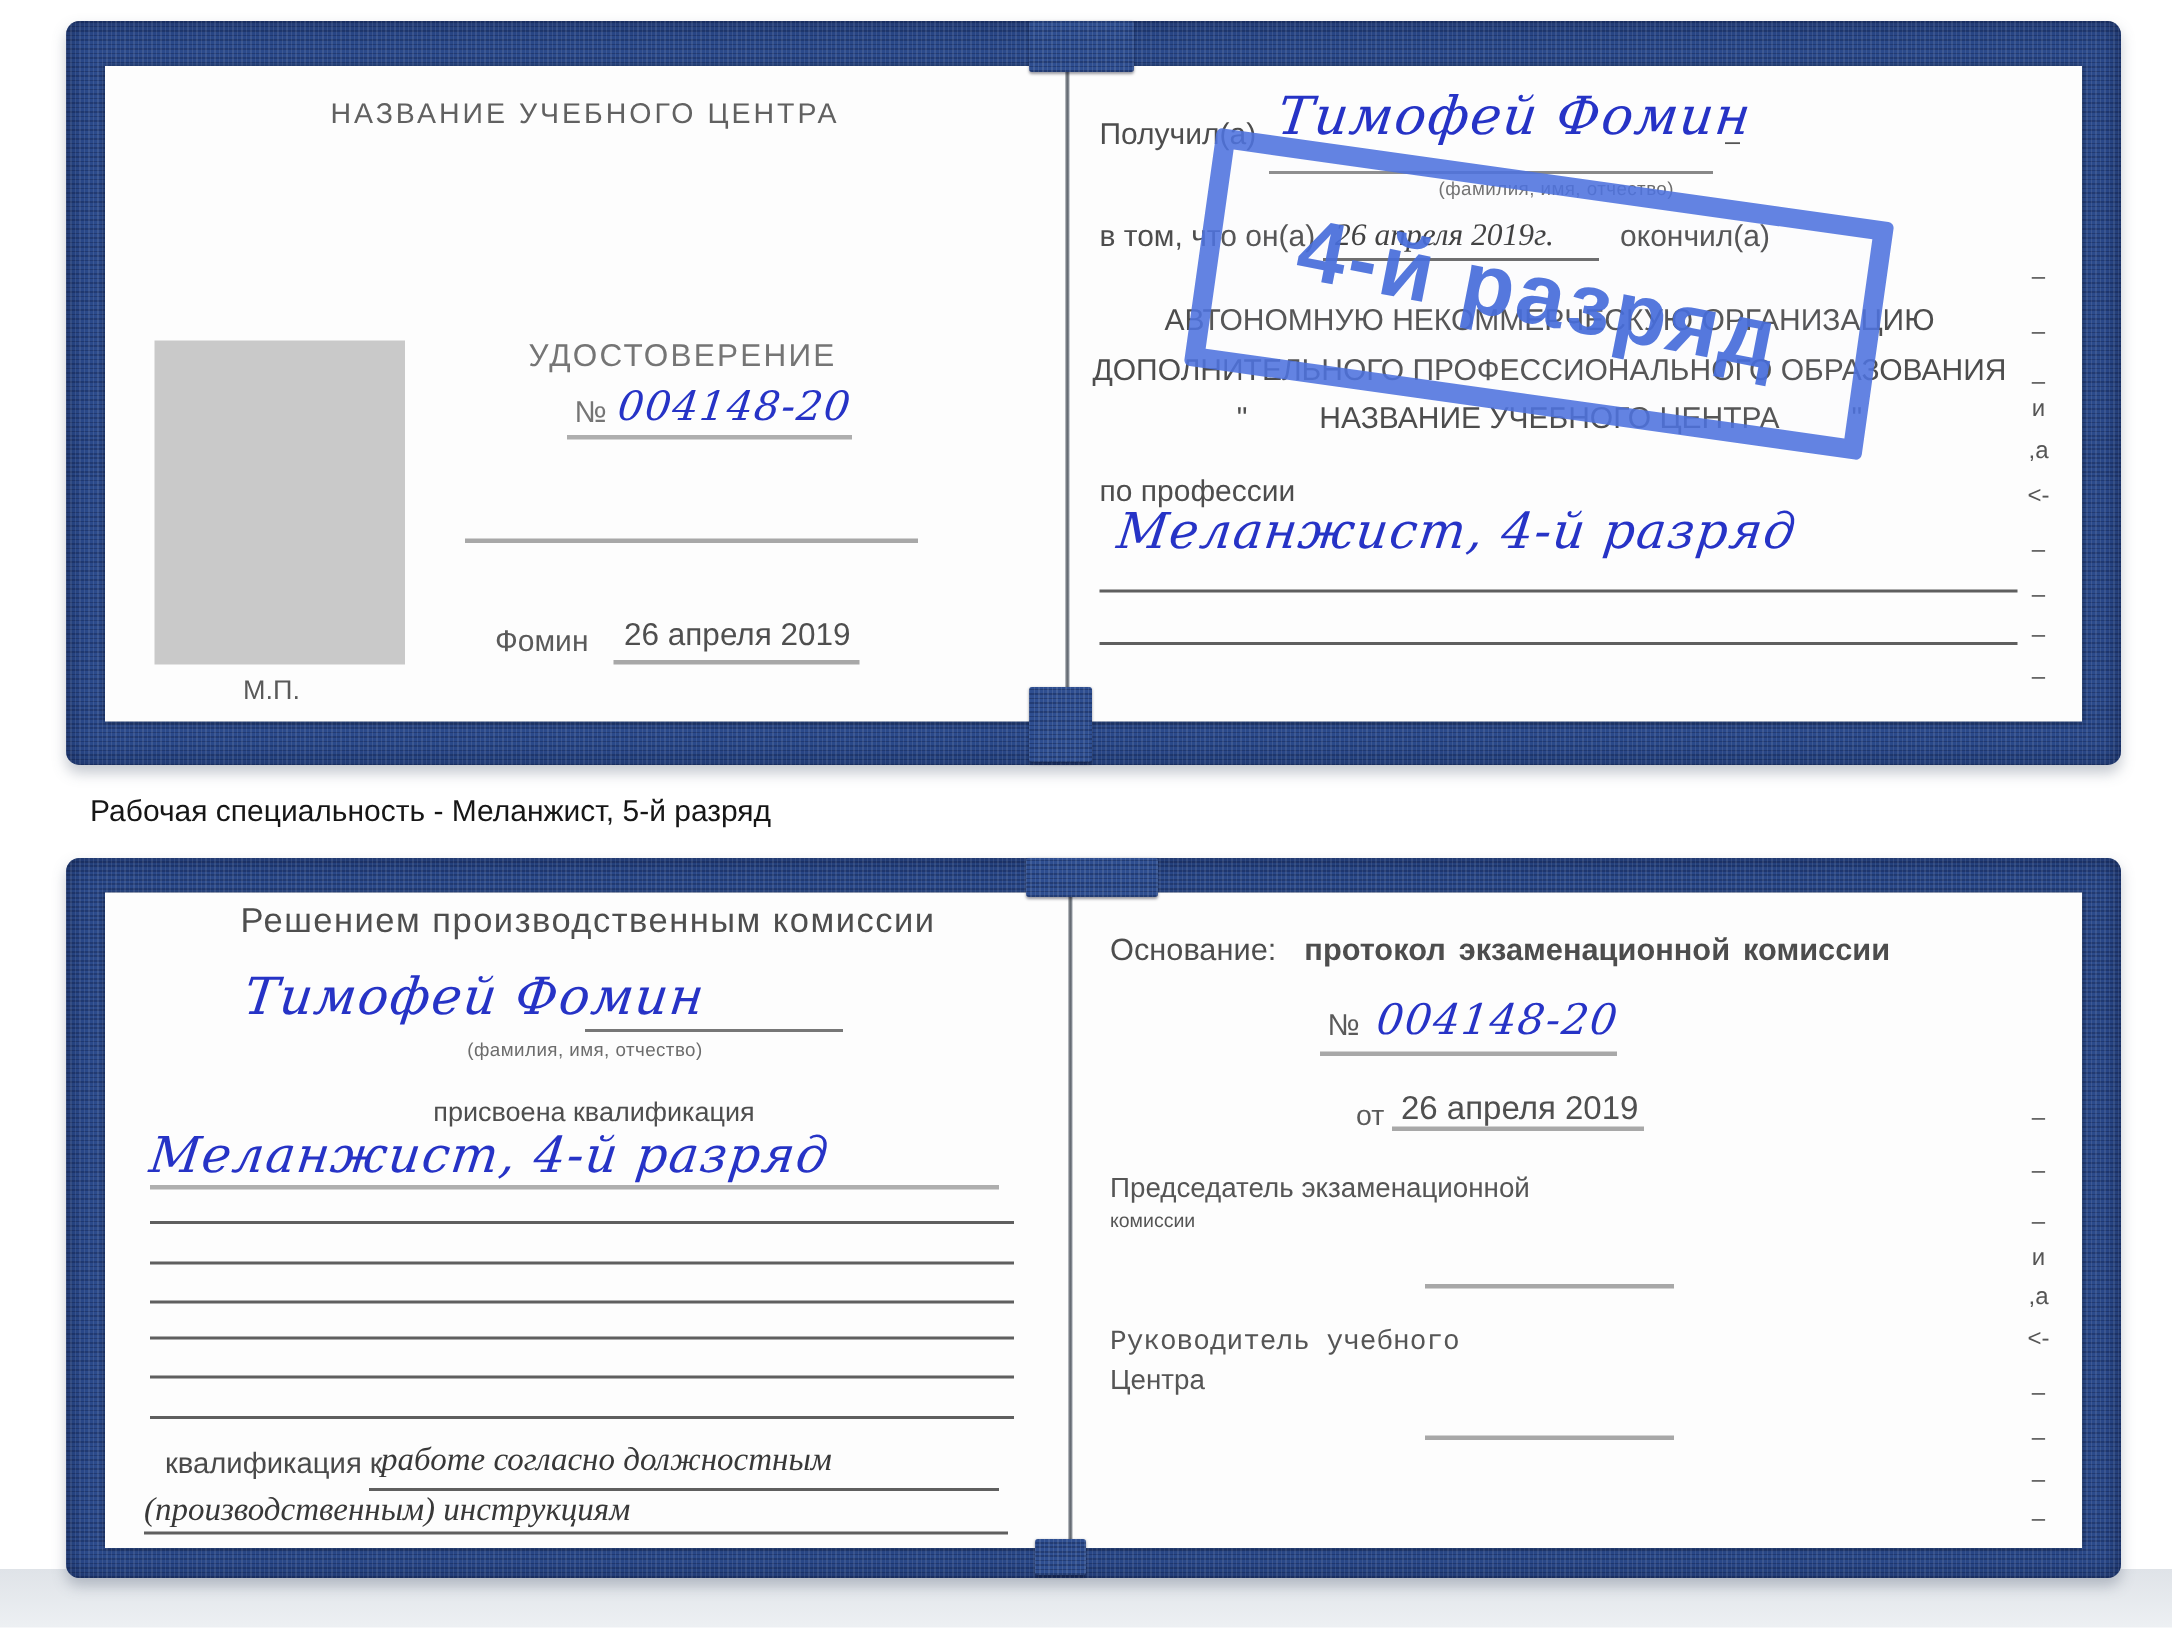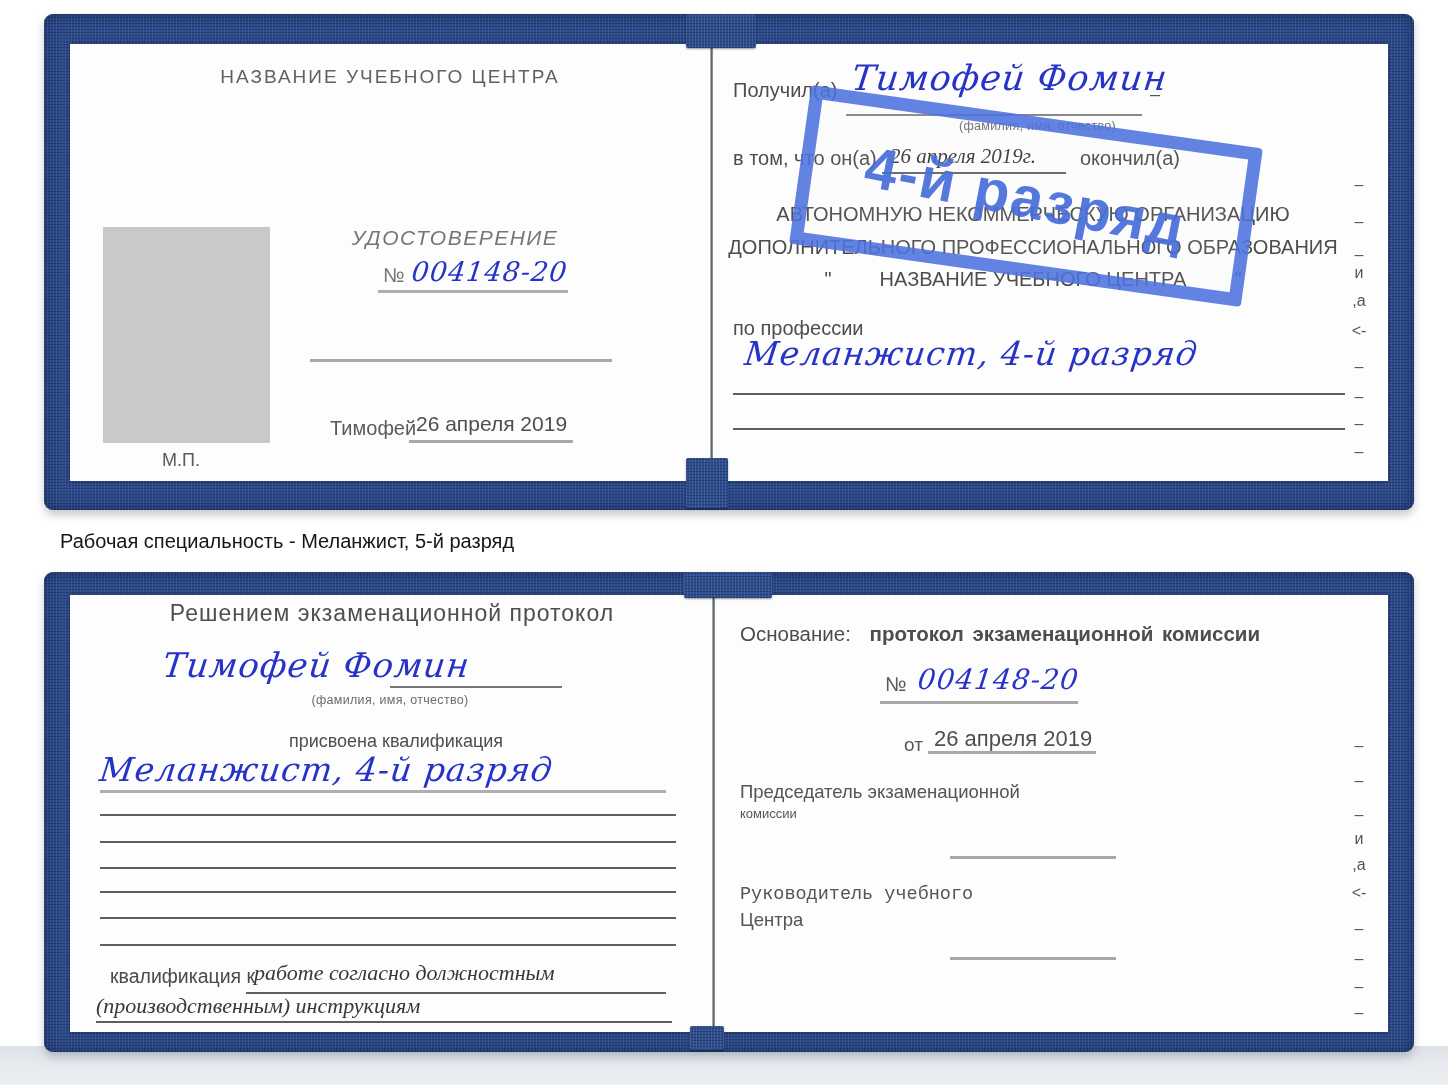--- a/index.html
+++ b/index.html
@@ -56,26 +56,26 @@
   <div class="bottom-bg"></div>
 
   <div class="cover top"></div>
   <div class="pages top"></div>
   <div class="crease" style="left:710px;top:44px;height:437px;"></div>
   <div class="tab" style="left:686px;top:14px;width:70px;height:34px;"></div>
   <div class="tab" style="left:686px;top:458px;width:42px;height:50px;"></div>
 
   <div class="t print-light center" style="left:70px;top:66px;width:640px;font-size:19px;letter-spacing:2px;color:#616161;">НАЗВАНИЕ УЧЕБНОГО ЦЕНТРА</div>
   <div class="photo" style="left:103px;top:227px;width:167px;height:216px;"></div>
-  <div class="t print-light center" style="left:310px;top:226px;width:290px;font-size:21px;letter-spacing:1.5px;font-style:italic;">УДОСТОВЕРЕНИЕ</div>
+  <div class="t print-light center" style="left:310px;top:226px;width:290px;font-size:21px;letter-spacing:1.5px;">УДОСТОВЕРЕНИЕ</div>
   <div class="t print-light" style="left:383px;top:264px;font-size:20px;">№</div>
   <div class="t hand" style="left:412px;top:256px;font-size:27px;">004148-20</div>
   <div class="rule-light" style="left:378px;top:290px;width:190px;"></div>
   <div class="rule-light" style="left:310px;top:359px;width:302px;background:#a8a8a8;"></div>
-  <div class="t" style="left:330px;top:417px;font-size:20px;color:#5a5a5a;">Тимофей</div>
+  <div class="t" style="left:330px;top:417px;font-size:20px;color:#5a5a5a;">Фомин</div>
   <div class="t" style="left:416px;top:412px;font-size:21px;color:#4f4f4f;">26 апреля 2019</div>
   <div class="rule-light" style="left:409px;top:440px;width:164px;background:#a8a8a8;"></div>
   <div class="t" style="left:162px;top:450px;font-size:18px;color:#5a5a5a;">М.П.</div>
 
   <div class="t print" style="left:733px;top:79px;font-size:20px;">Получил(а)</div>
   <div class="t hand" style="left:852px;top:58px;font-size:35px;">Тимофей Фомин</div>
   <div class="rule" style="left:846px;top:114px;width:296px;background:#888;"></div>
   <div class="t" style="left:1150px;top:84px;font-size:18px;color:#555;">–</div>
   <div class="t hint center" style="left:930px;top:119px;width:215px;">(фамилия, имя, отчество)</div>
   <div class="t print" style="left:733px;top:147px;font-size:20px;">в том, что он(а)</div>
@@ -110,21 +110,21 @@
   <div class="edge-glyph" style="left:1348px;top:443px;">–</div>
 
   <div class="caption">Рабочая специальность - Меланжист, 5-й разряд</div>
 
   <div class="cover bottom"></div>
   <div class="pages bottom"></div>
   <div class="crease" style="left:712px;top:595px;height:437px;"></div>
   <div class="tab" style="left:684px;top:572px;width:88px;height:26px;"></div>
   <div class="tab" style="left:690px;top:1026px;width:34px;height:24px;"></div>
 
-  <div class="t center" style="left:70px;top:600px;width:644px;font-size:23px;letter-spacing:1px;color:#4e4e4e;">Решением экзаменационной протокол</div>
+  <div class="t center" style="left:70px;top:600px;width:644px;font-size:23px;letter-spacing:1px;color:#4e4e4e;">Решением производственным комиссии</div>
   <div class="t hand" style="left:163px;top:645px;font-size:34px;">Тимофей Фомин</div>
   <div class="rule" style="left:390px;top:686px;width:172px;background:#777;"></div>
   <div class="t hint center" style="left:255px;top:693px;width:270px;">(фамилия, имя, отчество)</div>
   <div class="t center" style="left:70px;top:731px;width:652px;font-size:18px;color:#4e4e4e;">присвоена квалификация</div>
   <div class="t hand" style="left:100px;top:750px;font-size:33px;">Меланжист, 4-й разряд</div>
   <div class="rule-light" style="left:100px;top:790px;width:566px;"></div>
   <div class="rule" style="left:100px;top:814px;width:576px;"></div>
   <div class="rule" style="left:100px;top:841px;width:576px;"></div>
   <div class="rule" style="left:100px;top:867px;width:576px;"></div>
   <div class="rule" style="left:100px;top:891px;width:576px;"></div>

